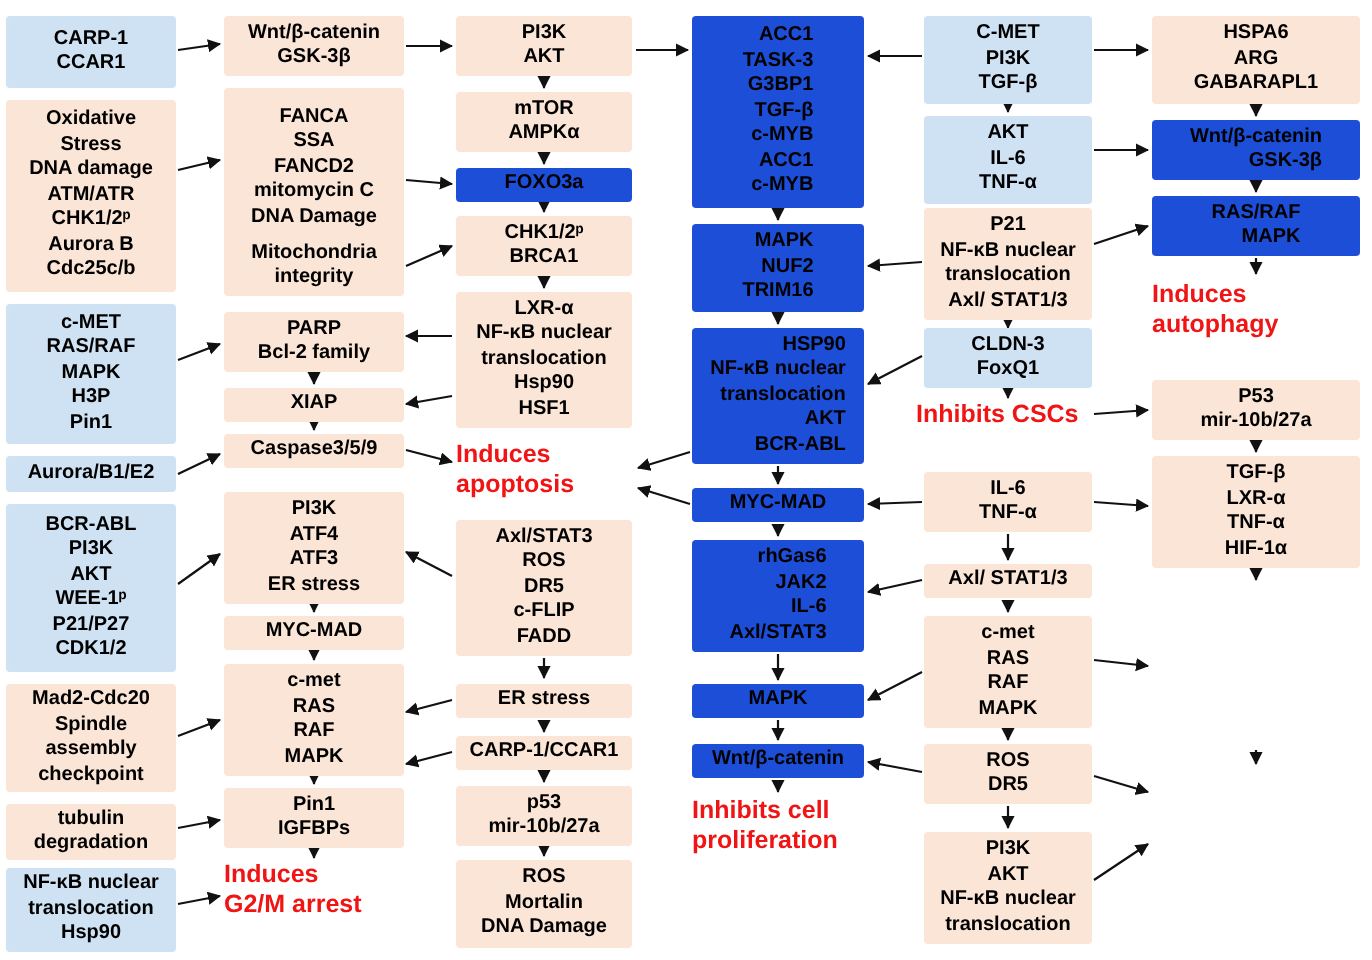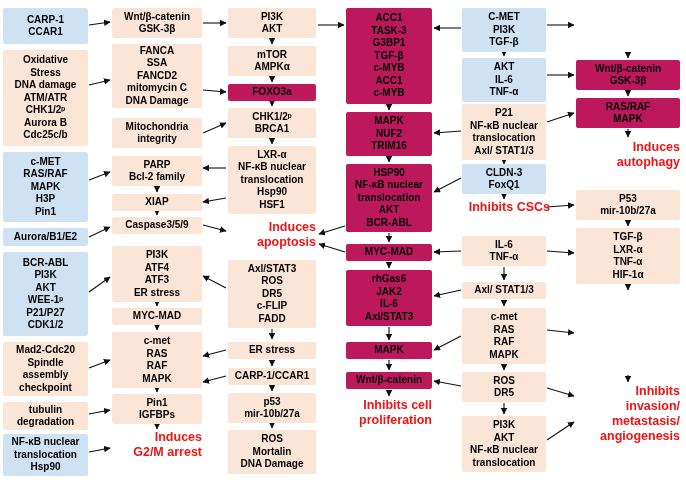--- a/index.html
+++ b/index.html
@@ -18,28 +18,28 @@
     font-size:10px;
     line-height:12.5px;
     white-space:pre-line;
     border-radius:2px;
     padding:1px 2px;
     box-sizing:border-box;
     color:#000;
   }
   .c-blue{background:#cfe2f3;}
   .c-orange{background:#fbe5d6;}
-  .c-green{background:#be185d;}
+  .c-green{background:#1d4ed8;text-align:right;}
   .rlabel{
     position:absolute;
     color:#f01414;
     font-weight:bold;
     font-size:12.5px;
     line-height:15px;
-    text-align:right;
+    text-align:left;
     white-space:pre-line;
   }
   #connector-layer{position:absolute;left:0;top:0;pointer-events:none;}
   #connector-layer line{stroke:#111;stroke-width:1.1;}
 </style>
 </head>
 <body>
 
 <div id="stage">
 
@@ -146,21 +146,21 @@
 assembly
 checkpoint</div>
   <div class="box c-orange" style="left:3px;top:402px;width:85px;height:28px">tubulin
 degradation</div>
   <div class="box c-blue" style="left:3px;top:434px;width:85px;height:42px">NF-κB nuclear
 translocation
 Hsp90</div>
 
   <div class="box c-orange" style="left:112px;top:8px;width:90px;height:30px">Wnt/β-catenin
 GSK-3β</div>
-  <div class="box c-orange" style="left:112px;top:44px;width:90px;height:64px">FANCA
+  <div class="box c-orange" style="left:112px;top:44px;width:90px;height:80px">FANCA
 SSA
 FANCD2
 mitomycin C
 DNA Damage</div>
   <div class="box c-orange" style="left:112px;top:118px;width:90px;height:30px">Mitochondria
 integrity</div>
   <div class="box c-orange" style="left:112px;top:156px;width:90px;height:30px">PARP
 Bcl-2 family</div>
   <div class="box c-orange" style="left:112px;top:194px;width:90px;height:17px">XIAP</div>
   <div class="box c-orange" style="left:112px;top:217px;width:90px;height:17px">Caspase3/5/9</div>
@@ -250,30 +250,29 @@
 RAS
 RAF
 MAPK</div>
   <div class="box c-orange" style="left:462px;top:372px;width:84px;height:30px">ROS
 DR5</div>
   <div class="box c-orange" style="left:462px;top:416px;width:84px;height:56px">PI3K
 AKT
 NF-κB nuclear
 translocation</div>
 
+  <div class="box c-orange" style="left:576px;top:8px;width:104px;height:44px">HSPA6
+ARG
+GABARAPL1</div>
   <div class="box c-green" style="left:576px;top:60px;width:104px;height:30px">Wnt/β-catenin
 GSK-3β</div>
   <div class="box c-green" style="left:576px;top:98px;width:104px;height:30px">RAS/RAF
 MAPK</div>
   <div class="rlabel" style="left:576px;top:140px;width:104px">Induces
 autophagy</div>
   <div class="box c-orange" style="left:576px;top:190px;width:104px;height:30px">P53
 mir-10b/27a</div>
   <div class="box c-orange" style="left:576px;top:228px;width:104px;height:56px">TGF-β
 LXR-α
 TNF-α
 HIF-1α</div>
-  <div class="rlabel" style="left:576px;top:384px;width:104px">Inhibits
-invasion/
-metastasis/
-angiogenesis</div>
 
 </div>
 
 </body></html>

